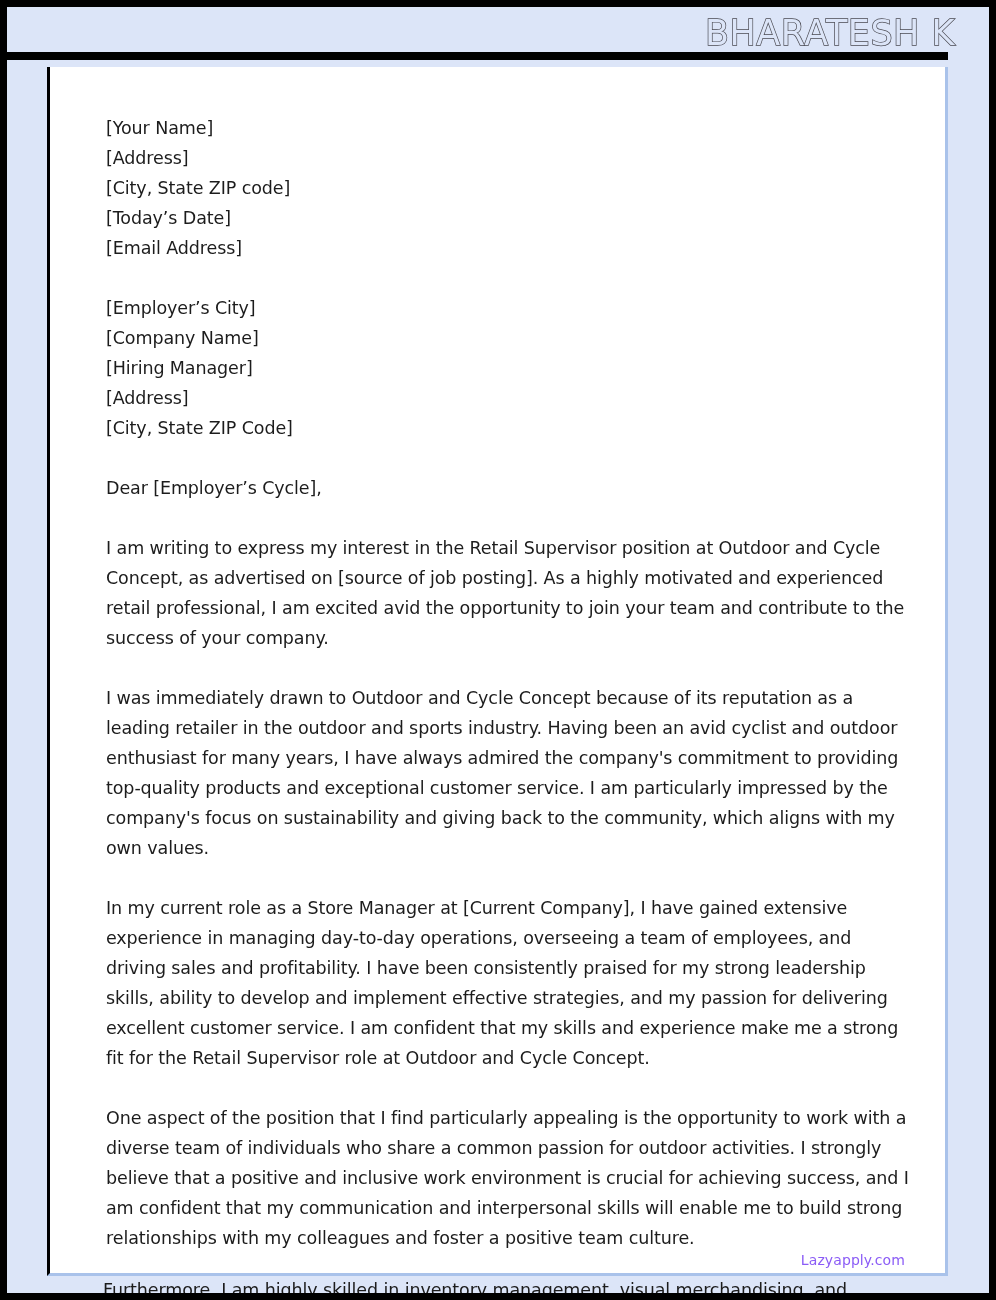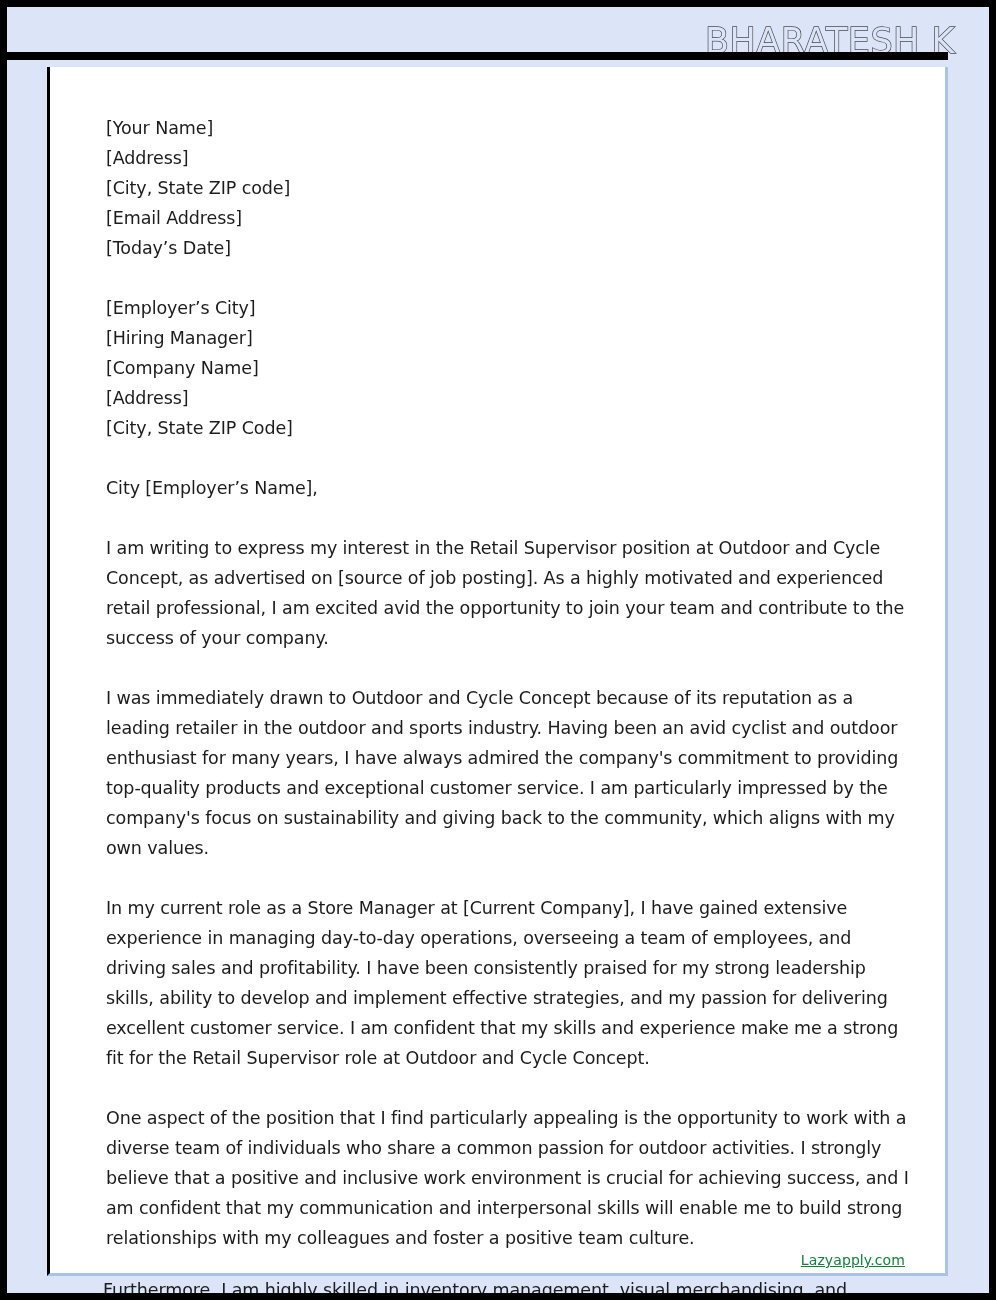--- a/index.html
+++ b/index.html
@@ -32,21 +32,21 @@
     width: 982px;
     height: 1286px;
     background: #dce5f8;
     overflow: hidden;
   }
 
   
   .header-band {
     position: absolute;
     left: 0;
-    top: 12px;
+    top: 4px;
     width: 982px;
     height: 45px;
     display: flex;
     align-items: center;
     justify-content: flex-end;
     padding-right: 34px;
     box-sizing: border-box;
   }
 
   .doc-title {
@@ -112,24 +112,23 @@
     margin-bottom: 30px;
   }
 
   
   .watermark {
     position: absolute;
     right: 40px;
     bottom: 5px;
     font-family: "DejaVu Sans", sans-serif;
     font-size: 14px;
-    color: #15803d;
+    color: #8b5cf6;
     letter-spacing: 0.1px;
     user-select: none;
-    text-decoration: underline;
   }
 
   
   .overflow-line {
     position: absolute;
     left: 96px;
     top: 1268px;
     width: 860px;
     font-family: "DejaVu Sans", sans-serif;
     font-size: 17.5px;
@@ -151,33 +150,33 @@
 
     <div class="header-rule"></div>
 
     <div class="paper">
       <div class="paper-inner">
 
         <div class="block">
           <p class="letter-line">[Your Name]</p>
           <p class="letter-line">[Address]</p>
           <p class="letter-line">[City, State ZIP code]</p>
+          <p class="letter-line">[Today’s Date]</p>
           <p class="letter-line">[Email Address]</p>
-          <p class="letter-line">[Today’s Date]</p>
         </div>
 
         <div class="block">
           <p class="letter-line">[Employer’s City]</p>
+          <p class="letter-line">[Company Name]</p>
           <p class="letter-line">[Hiring Manager]</p>
-          <p class="letter-line">[Company Name]</p>
           <p class="letter-line">[Address]</p>
           <p class="letter-line">[City, State ZIP Code]</p>
         </div>
 
-        <p class="letter-para">City [Employer’s Name],</p>
+        <p class="letter-para">Dear [Employer’s Cycle],</p>
 
         <p class="letter-para">I am writing to express my interest in the Retail Supervisor position at Outdoor and Cycle Concept, as advertised on [source of job posting]. As a highly motivated and experienced retail professional, I am excited avid the opportunity to join your team and contribute to the success of your company.</p>
         <p class="letter-para">I was immediately drawn to Outdoor and Cycle Concept because of its reputation as a leading retailer in the outdoor and sports industry. Having been an avid cyclist and outdoor enthusiast for many years, I have always admired the company's commitment to providing top-quality products and exceptional customer service. I am particularly impressed by the company's focus on sustainability and giving back to the community, which aligns with my own values.</p>
         <p class="letter-para">In my current role as a Store Manager at [Current Company], I have gained extensive experience in managing day-to-day operations, overseeing a team of employees, and driving sales and profitability. I have been consistently praised for my strong leadership skills, ability to develop and implement effective strategies, and my passion for delivering excellent customer service. I am confident that my skills and experience make me a strong fit for the Retail Supervisor role at Outdoor and Cycle Concept.</p>
         <p class="letter-para">One aspect of the position that I find particularly appealing is the opportunity to work with a diverse team of individuals who share a common passion for outdoor activities. I strongly believe that a positive and inclusive work environment is crucial for achieving success, and I am confident that my communication and interpersonal skills will enable me to build strong relationships with my colleagues and foster a positive team culture.</p>
 
       </div>
 
       <div class="watermark">Lazyapply.com</div>
     </div>

